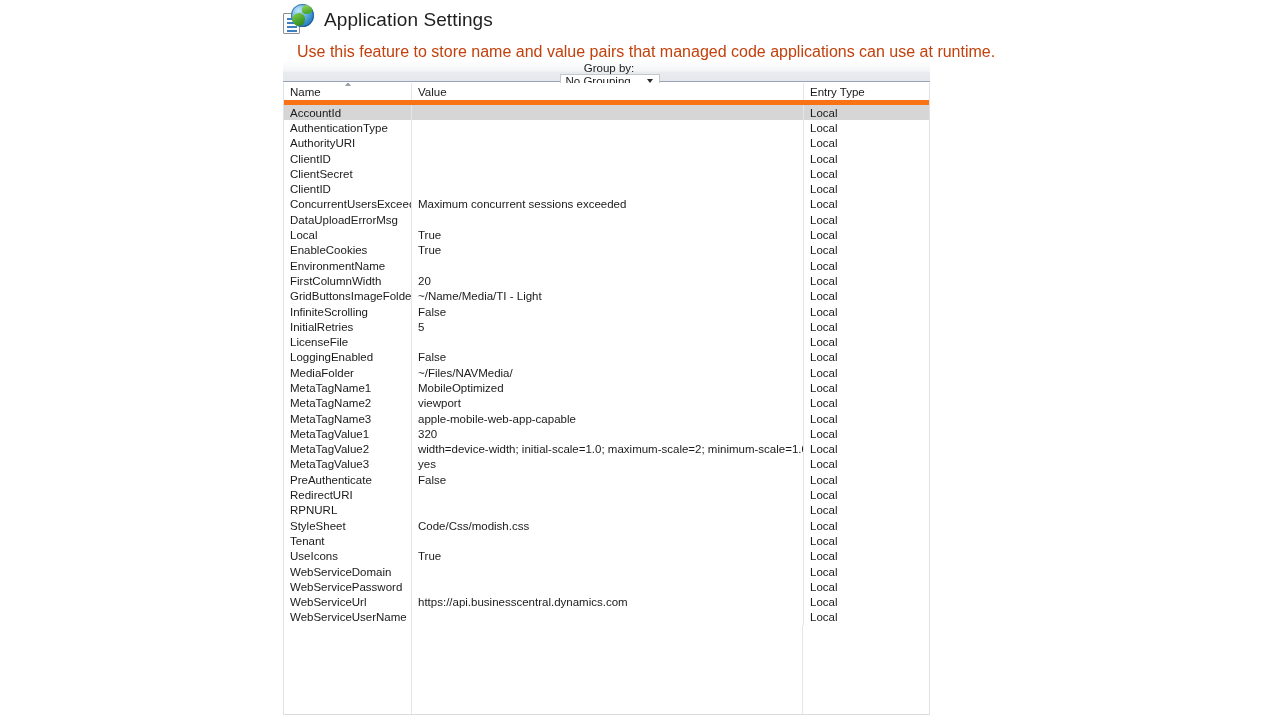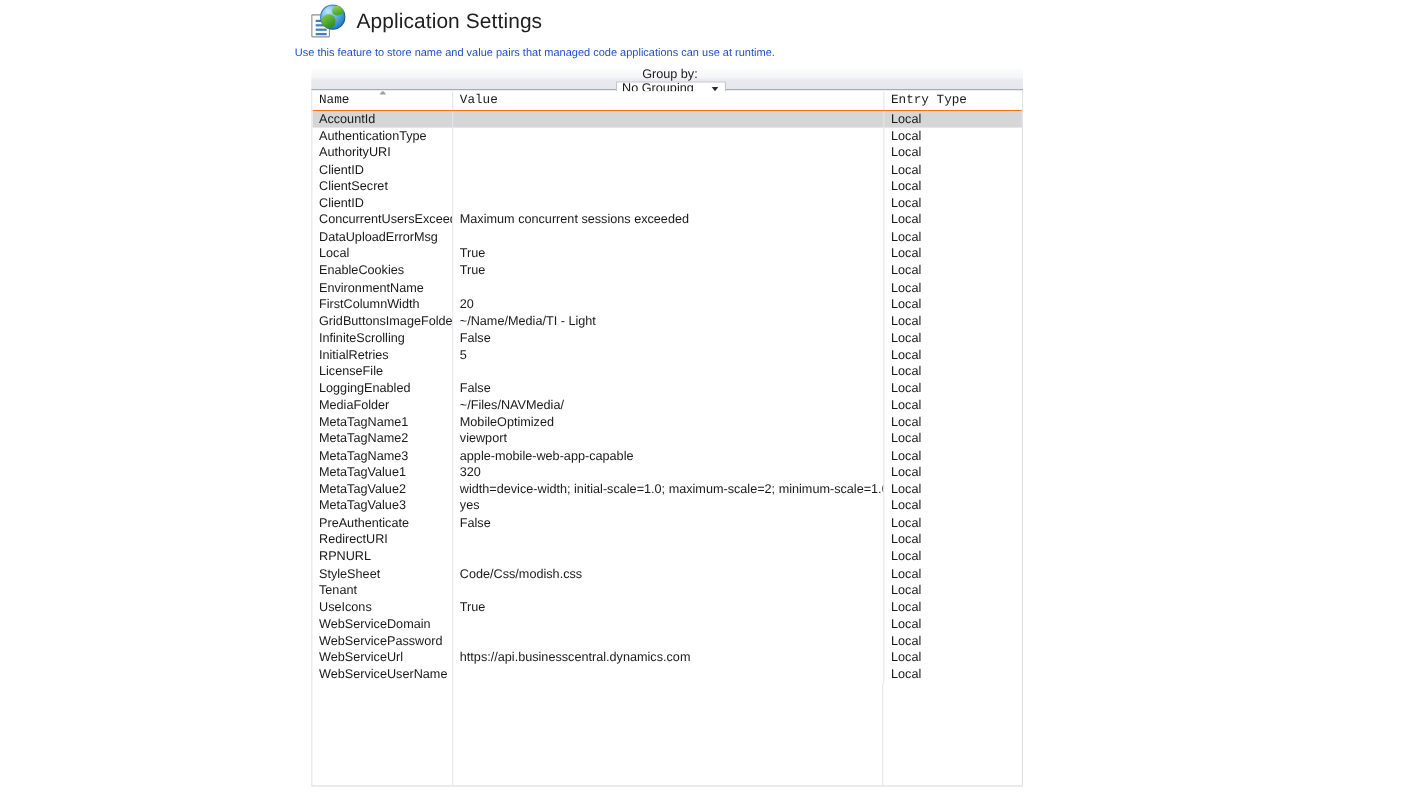--- a/index.html
+++ b/index.html
@@ -90,24 +90,24 @@
   .page-title {
     font-size: 19px;
     font-weight: 400;
     letter-spacing: 0.1px;
     color: #1e1e1e;
     white-space: nowrap;
   }
 
   .page-description {
     position: absolute;
-    left: 268px;
+    left: 297px;
     top: 43px;
-    font-size: 10px;
-    color: #1d4ed8;
+    font-size: 16px;
+    color: #c2410c;
     white-space: nowrap;
   }
 
   
   .groupby-bar {
     position: absolute;
     left: 283px;
     top: 62px;
     width: 647px;
     height: 20px;
@@ -166,24 +166,23 @@
     border-right: 1px solid #dfe3e8;
     border-bottom: 1px solid #dcdcdc;
     background: #ffffff;
     overflow: hidden;
   }
 
   .grid-header {
     position: relative;
     height: 17px;
     background: #ffffff;
-    border-bottom: 1px solid #f97316;
-    display: flex;
-    align-items: center;
-    font-family: Liberation Mono, monospace;
+    border-bottom: 5px solid #f97316;
+    display: flex;
+    align-items: center;
   }
   .hcell {
     font-size: 11.5px;
     color: #1a1a1a;
     height: 100%;
     display: flex;
     align-items: center;
     padding-left: 6px;
     box-sizing: border-box;
     position: relative;

